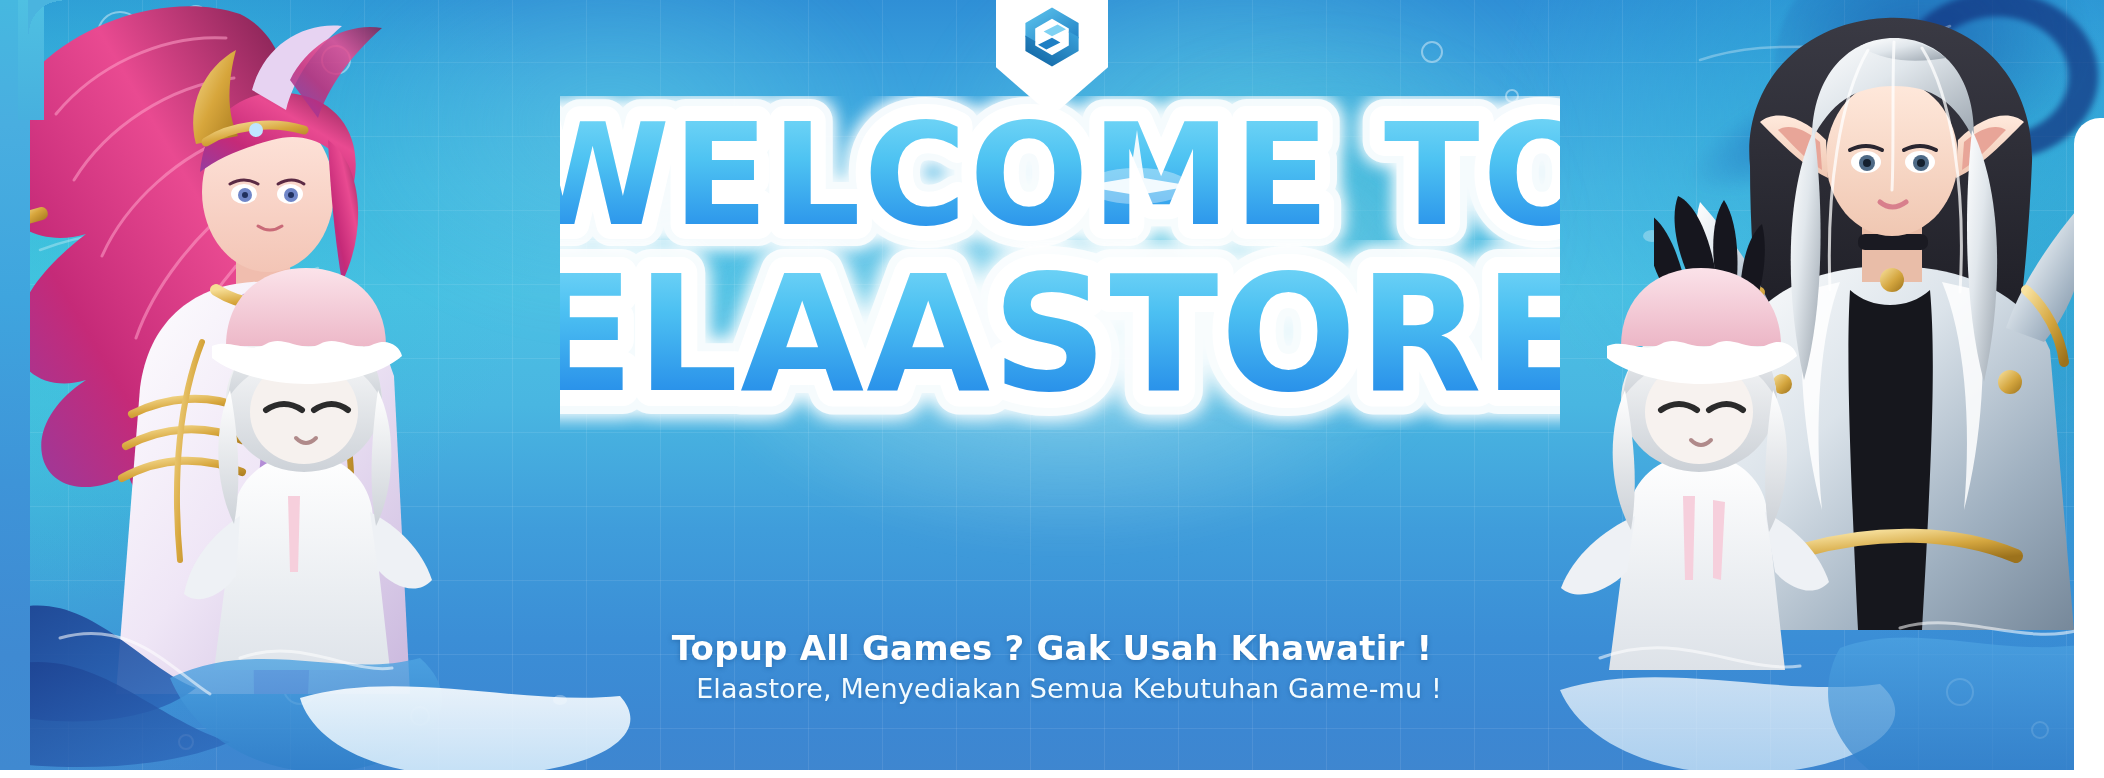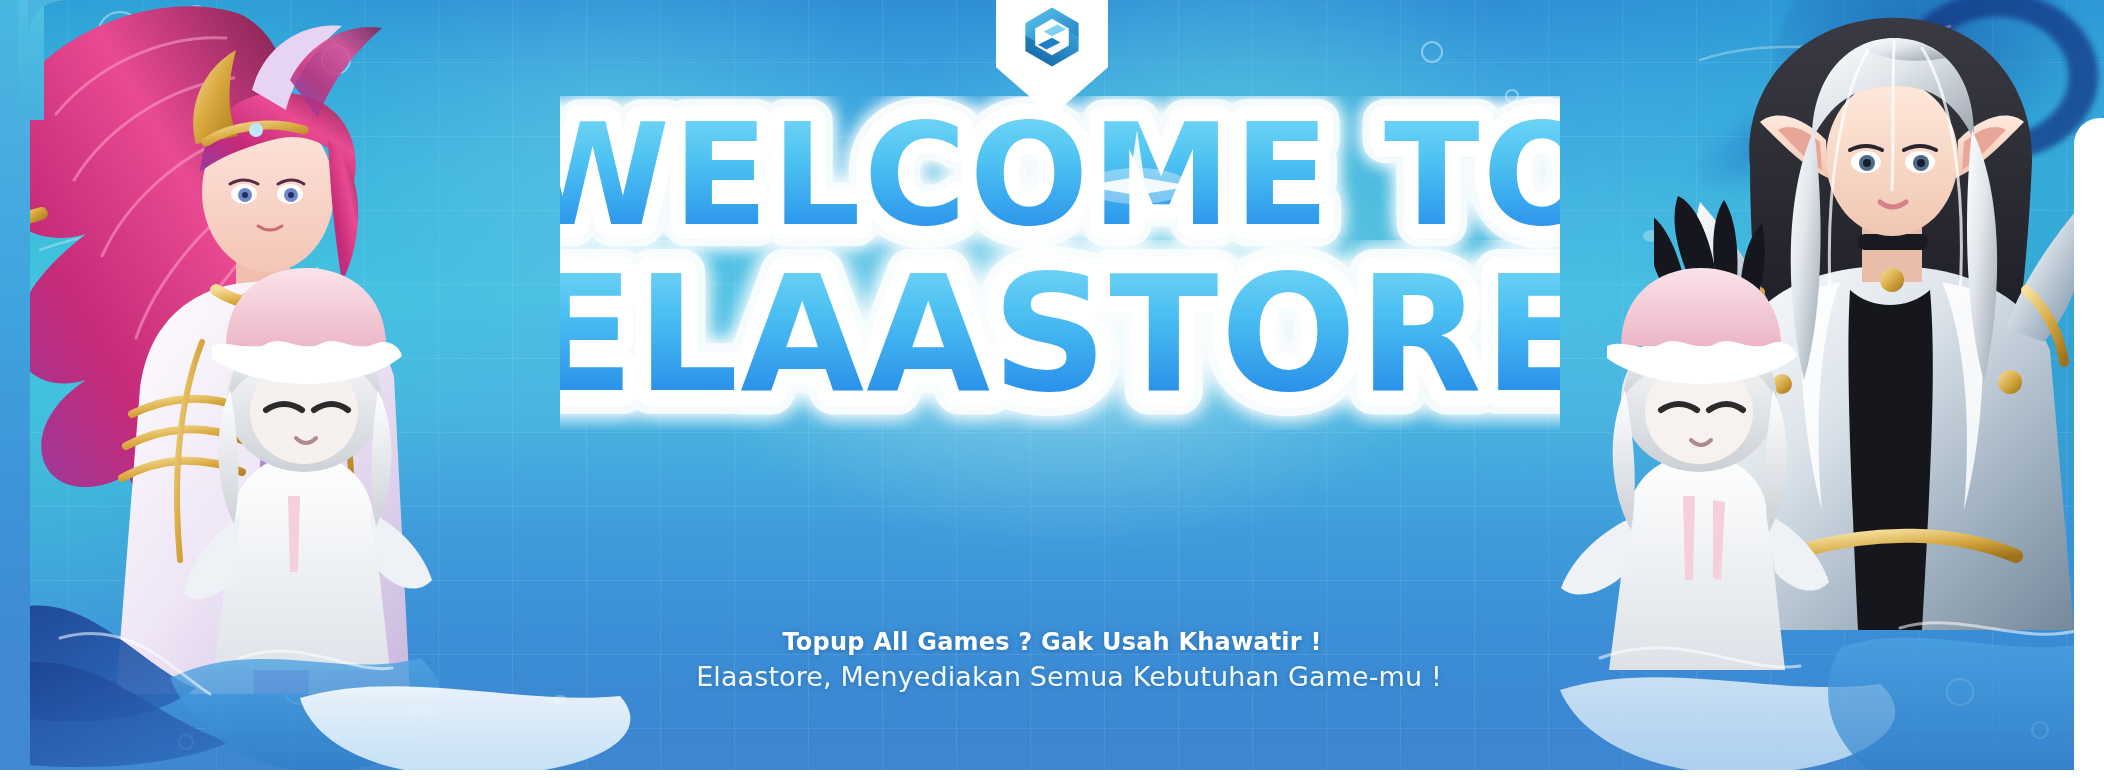--- a/index.html
+++ b/index.html
@@ -154,21 +154,21 @@
 
   
   .taglines {
     position:absolute; left:0; right:0; top:628px;
     z-index:32;
     text-align:center;
     pointer-events:none;
   }
   .tagline-main {
     font-family:"DejaVu Sans", sans-serif;
-    font-size:24px; font-weight:700;
+    font-size:34px; font-weight:700;
     color:#ffffff;
     letter-spacing:.2px;
     text-shadow:0 1px 5px rgba(16,70,130,.45);
     margin-bottom:5px;
   }
   .tagline-sub {
     font-family:"DejaVu Sans", sans-serif;
     font-size:27px; font-weight:400;
     color:#f2fbff;
     letter-spacing:.1px;

